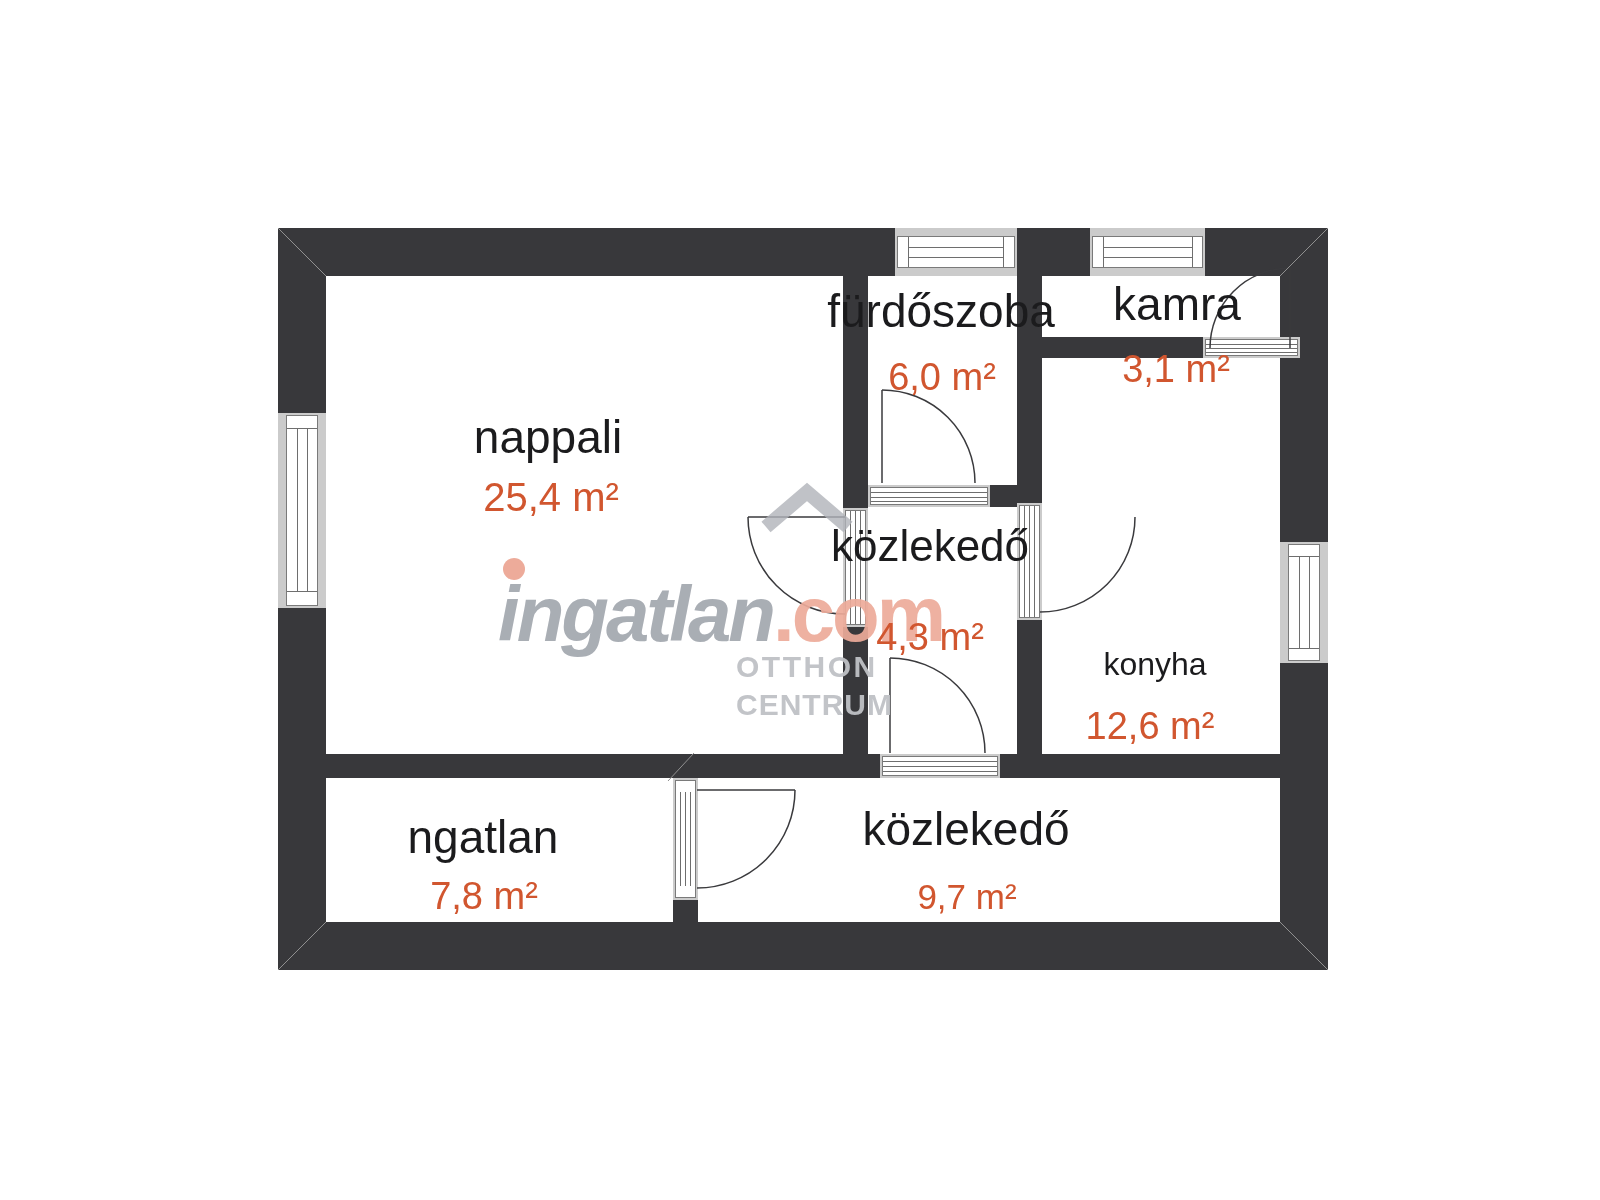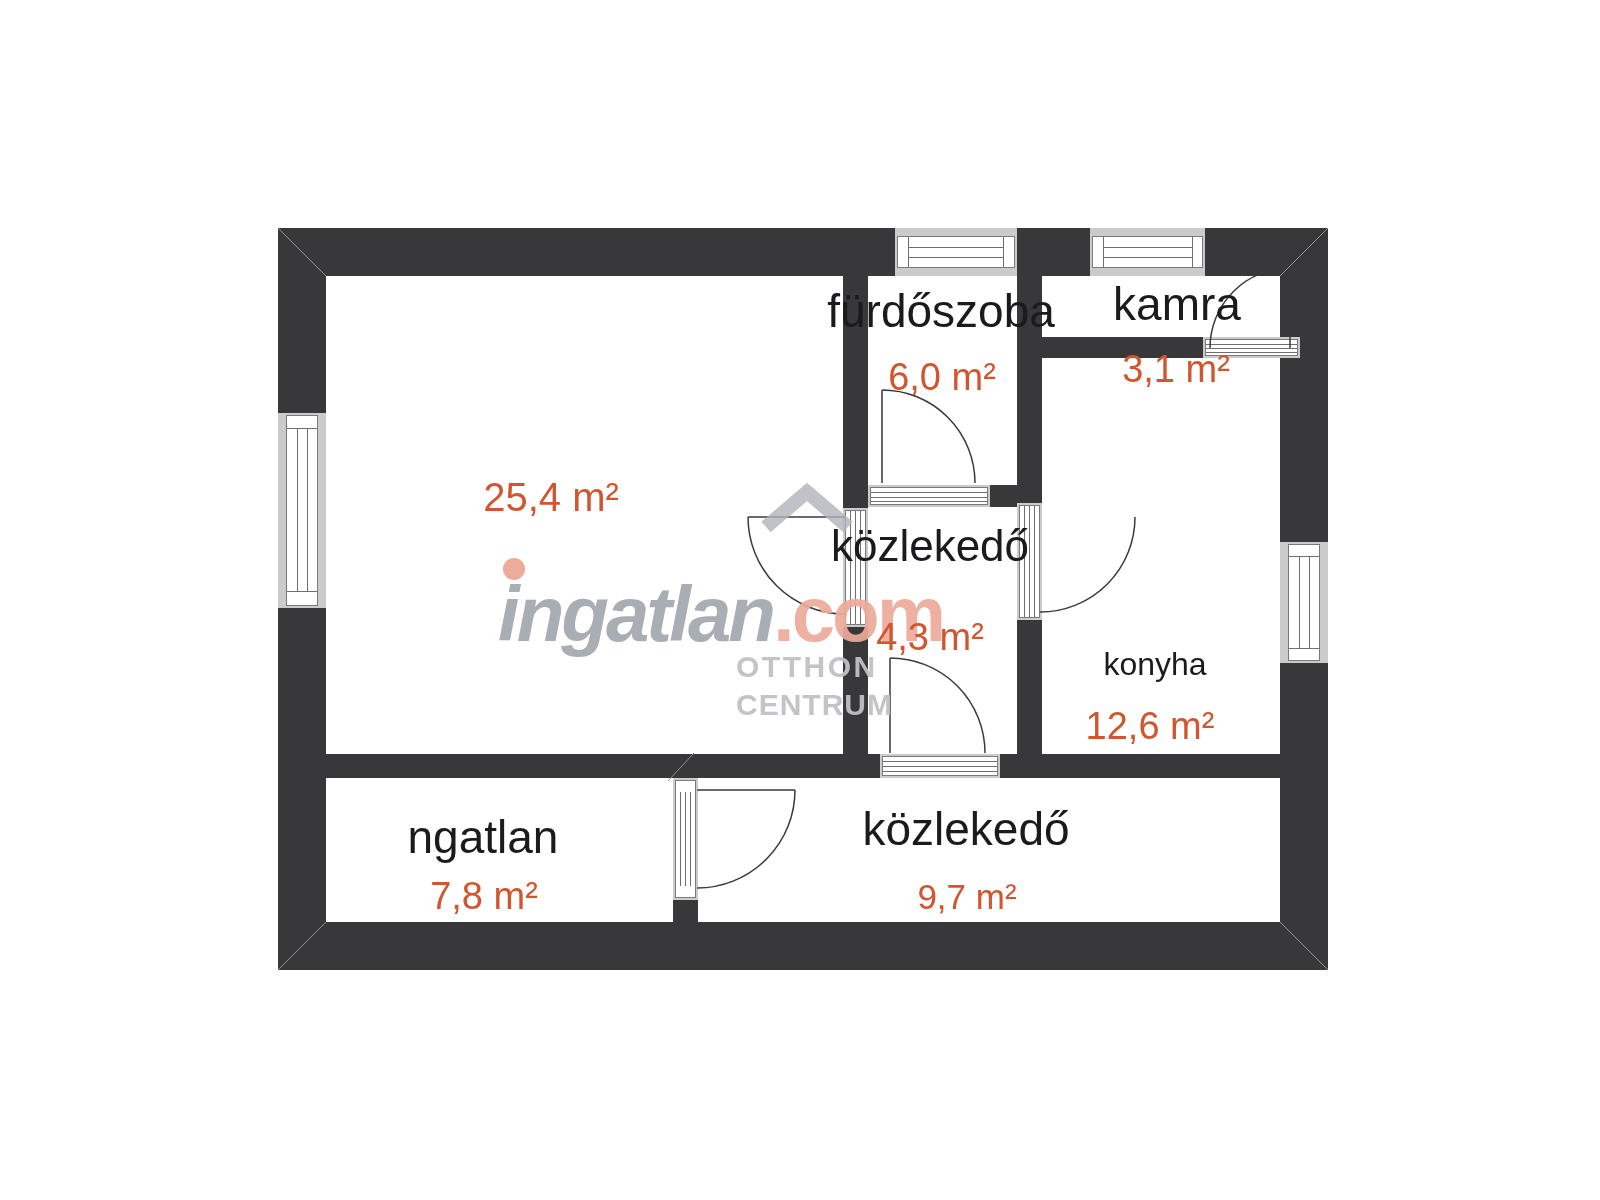--- a/index.html
+++ b/index.html
@@ -136,20 +136,21 @@
   </svg>
 
   <svg class="svglayer" width="1600" height="1200" style="z-index:6">
     <path d="M766,527 L807,492 L848,527" fill="none" stroke="rgba(176,179,185,0.8)" stroke-width="14"></path>
   </svg>
   <div class="wm" style="left:498px;top:575px;font-size:78px;letter-spacing:-3px"><span class="brand-gray"><span>i</span><span>ngatlan</span></span><span class="brand-salmon">.com</span></div>
   <div class="idot" style="left:503px;top:558px;width:22px;height:22px"></div>
   <div class="wm logo-gray" style="left:736px;top:652px;font-size:30px;letter-spacing:2.5px;opacity:.95">OTTHON</div>
   <div class="wm logo-gray" style="left:736px;top:690px;font-size:30px;letter-spacing:1px;opacity:.95">CENTRUM</div>
 
+  <div class="label room-name" style="left:548px;top:437px;font-size:46px">nappali</div>
   <div class="label room-area" style="left:551px;top:497px;font-size:40px">25,4 m²</div>
 
   <div class="label room-name" style="left:941px;top:311px;font-size:46px">fürdőszoba</div>
   <div class="label room-area" style="left:942px;top:377px;font-size:38px">6,0 m²</div>
 
   <div class="label room-name" style="left:1177px;top:304px;font-size:46px">kamra</div>
   <div class="label room-area" style="left:1176px;top:369px;font-size:38px">3,1 m²</div>
 
   <div class="label room-name" style="left:930px;top:546px;font-size:44px">közlekedő</div>
   <div class="label room-area" style="left:930px;top:637px;font-size:38px">4,3 m²</div>

